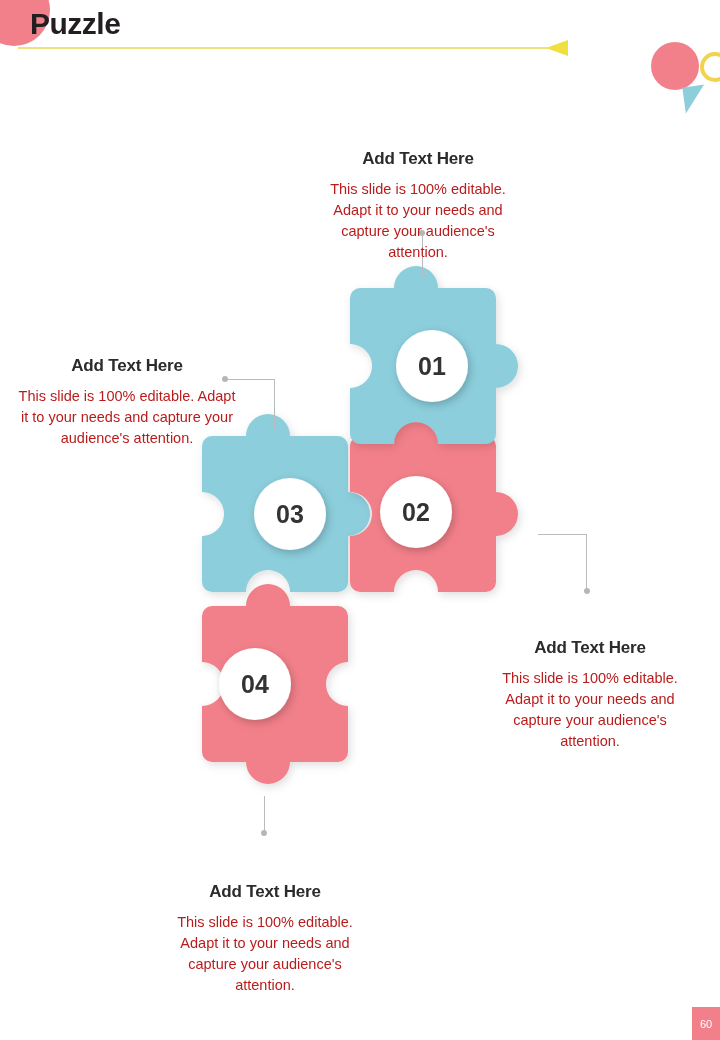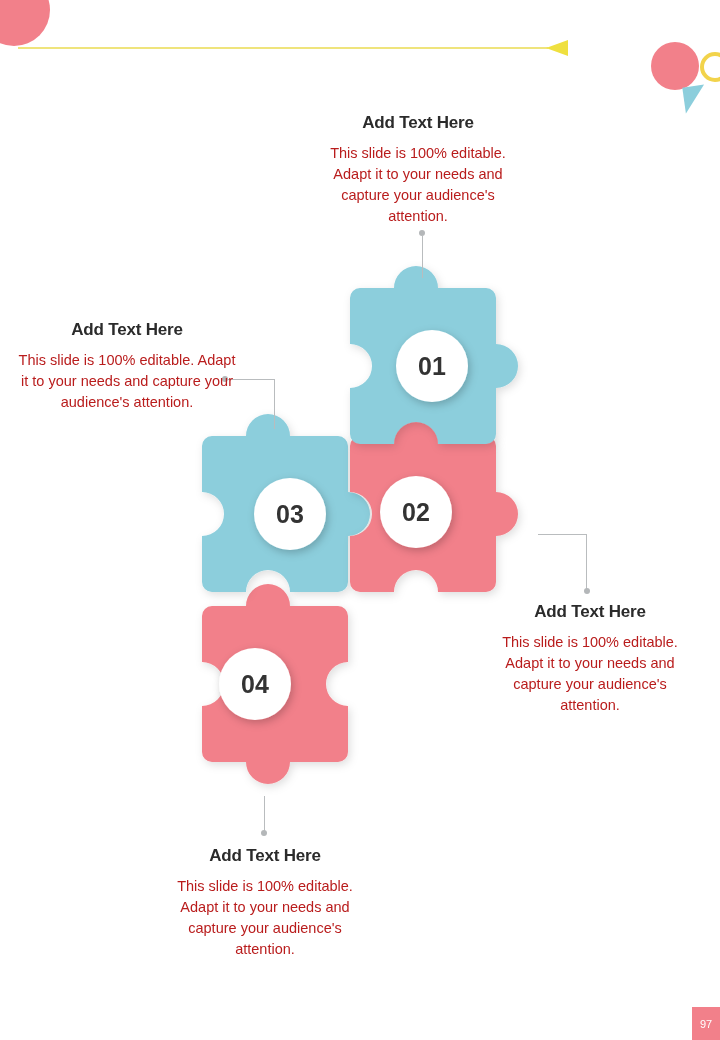--- a/index.html
+++ b/index.html
@@ -50,21 +50,21 @@
   .page-badge{
     position:absolute;left:692px;top:1007px;width:28px;height:33px;
     background:#F2808A;color:#ffffff;font-size:11px;
     display:flex;align-items:center;justify-content:center;
   }
 
   
   .puzzle{position:absolute;left:0px;top:240px;width:620px;height:580px;}
 
   
-  .tblock{position:absolute;}
+  .tblock{position:absolute;margin-top:36px;}
   .tblock h3{
     margin:0 0 10px 0;font-size:17px;font-weight:bold;color:#2b2b2b;
     letter-spacing:-0.2px;
   }
   .tblock p{
     margin:0;font-size:14.5px;line-height:21px;color:#b91c1c;
   }
   .t-top{left:318px;top:113px;width:200px;text-align:center;}
   .t-left{left:18px;top:320px;width:218px;text-align:center;}
   .t-right{left:490px;top:602px;width:200px;text-align:center;}
@@ -76,20 +76,21 @@
   .cline-h{position:absolute;height:1px;background:#b9bcbe;}
   .cdot{position:absolute;width:6px;height:6px;border-radius:50%;background:#b4b7b9;}
 </style>
 </head>
 <body>
 
 <div class="stage">
 
   <div class="corner-circle"></div>
 
+  <div class="title">Puzzle</div>
 
   <div class="rule-wrap">
     <div class="rule-line"></div>
     <div class="rule-head"></div>
   </div>
 
   <div class="deco-dot"></div>
   <div class="deco-ring"></div>
   <div class="deco-tri"></div>
 
@@ -231,15 +232,15 @@
   <div class="tblock t-right">
     <h3>Add Text Here</h3>
     <p>This slide is 100% editable. Adapt it to your needs and capture your audience's attention.</p>
   </div>
 
   <div class="tblock t-bottom">
     <h3>Add Text Here</h3>
     <p>This slide is 100% editable. Adapt it to your needs and capture your audience's attention.</p>
   </div>
 
-  <div class="page-badge">97</div>
+  <div class="page-badge">60</div>
 
 </div>
 
 </body></html>

